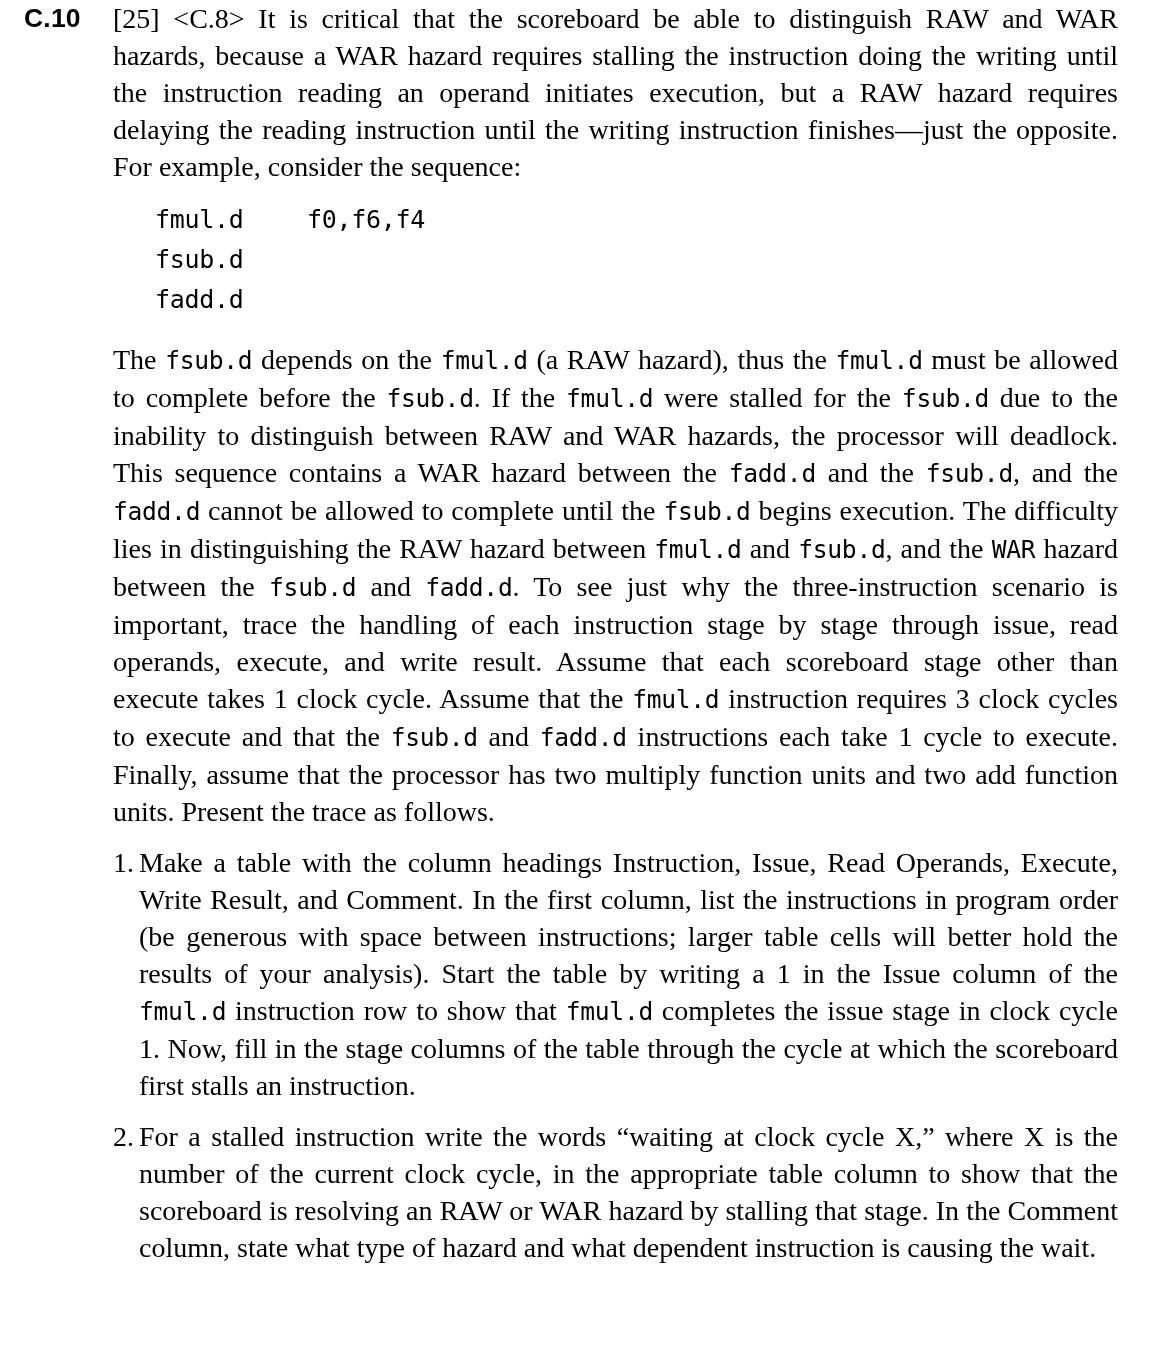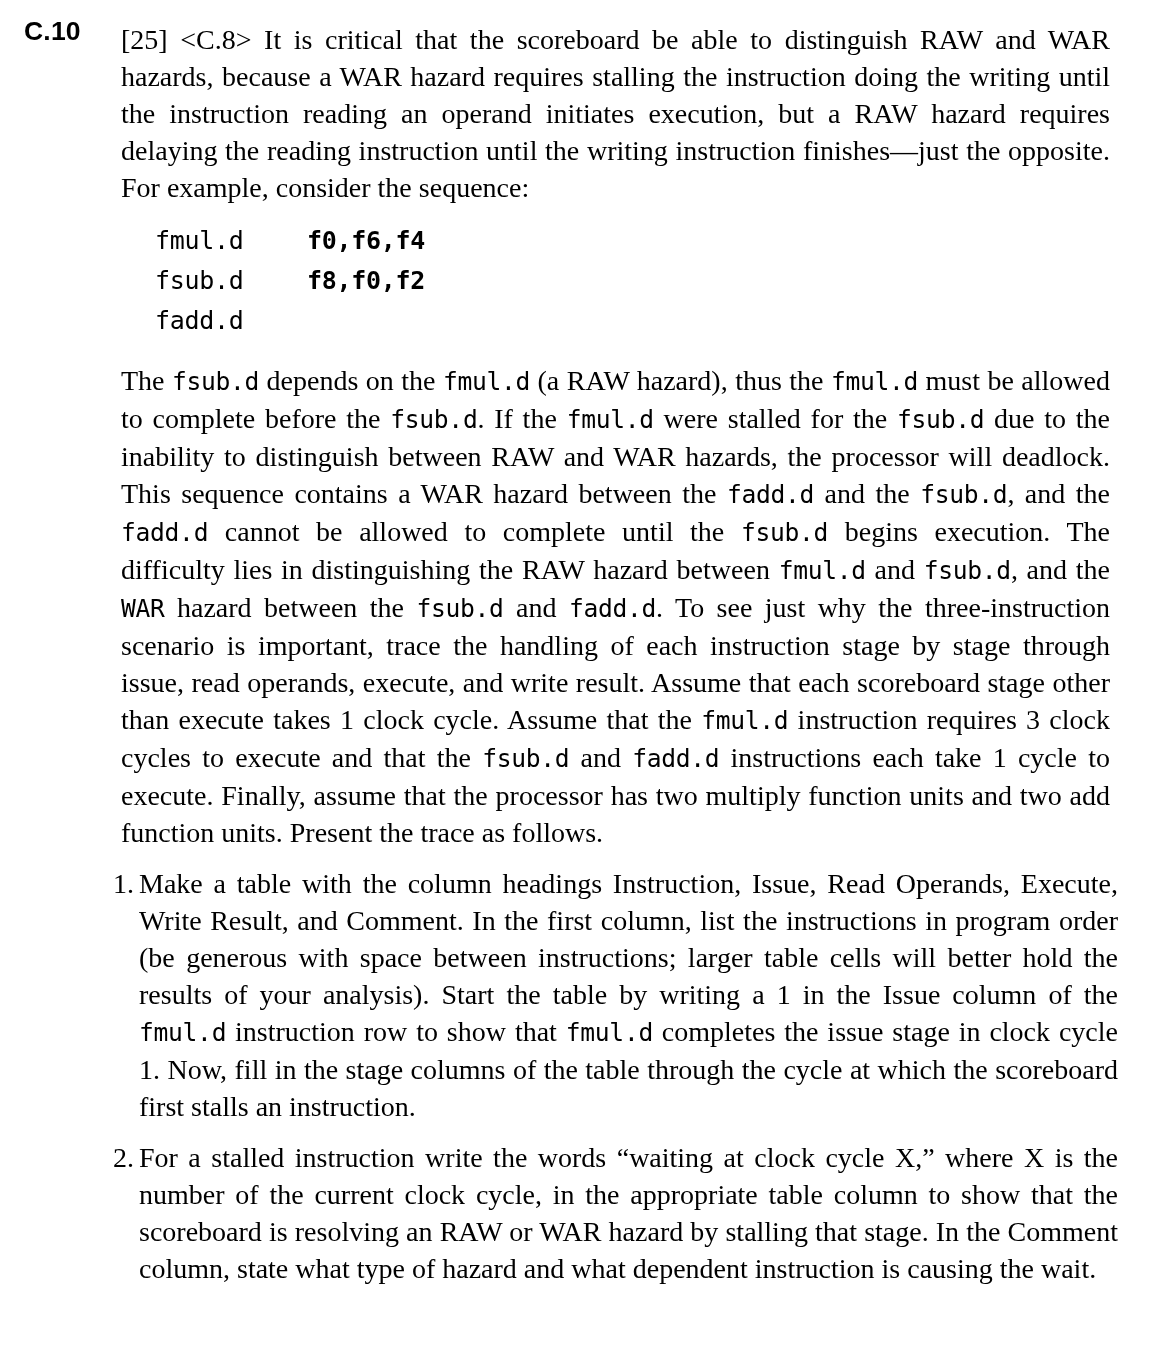--- a/index.html
+++ b/index.html
@@ -6,42 +6,42 @@
   html, body { margin: 0; padding: 0; background: #ffffff; }
   .page {
     width: 1150px;
     height: 1362px;
     background: #ffffff;
     color: #000000;
     font-family: "Liberation Serif", serif;
     font-size: 28px;
     overflow: hidden;
   }
-  .exercise { display: flex; padding-top: 13px; }
+  .exercise { display: flex; }
   .label-col {
     flex: 0 0 113px;
     padding-left: 24px;
     font-family: "Liberation Sans", sans-serif;
     font-weight: 600;
     font-size: 26.5px;
     line-height: 37px;
     letter-spacing: 0.2px;
   }
   .body-col { flex: 0 0 1005px; width: 1005px; }
-  .para { margin: 8px; text-align: justify; line-height: 37px; }
+  .para { margin: 0; text-align: justify; line-height: 37px; }
   .codeblock {
     margin: 15px 0 21px 42px;
     font-family: "DejaVu Sans Mono", monospace;
     font-size: 25px;
     line-height: 40px;
     letter-spacing: -0.3px;
   }
   .code-row { display: flex; white-space: pre; }
   .code-op { flex: 0 0 152px; }
-  .code-operands { flex: 1; font-weight: bold; }
+  .code-operands { flex: 1; }
   .steps { margin-top: 2px; }
   .step { display: flex; margin-top: 14px; }
   .step-num { flex: 0 0 26px; line-height: 37px; }
   .step-body { flex: 1; text-align: justify; line-height: 37px; }
   .code {
     font-family: "DejaVu Sans Mono", monospace;
     font-size: 0.88em;
     letter-spacing: -0.3px;
   }
 </style>
@@ -57,21 +57,20 @@
 
       <p class="para"><span>[25] &lt;C.8&gt; It is critical that the scoreboard be able to distinguish RAW and WAR hazards, because a WAR hazard requires stalling the instruction doing the writing until the instruction reading an operand initiates execution, but a RAW hazard requires delaying the reading instruction until the writing instruction finishes—just the opposite. For example, consider the sequence:</span></p>
 
       <div class="codeblock">
         <div class="code-row">
           <span class="code-op">fmul.d</span>
           <span class="code-operands">f0,f6,f4</span>
         </div>
         <div class="code-row">
           <span class="code-op">fsub.d</span>
-          <span class="code-operands">f8,f0,f2</span>
         </div>
         <div class="code-row">
           <span class="code-op">fadd.d</span>
         </div>
       </div>
 
       <p class="para"><span>The </span><span class="code">fsub.d</span><span> depends on the </span><span class="code">fmul.d</span><span> (a RAW hazard), thus the </span><span class="code">fmul.d</span><span> must be allowed to complete before the </span><span class="code">fsub.d</span><span>. If the </span><span class="code">fmul.d</span><span> were stalled for the </span><span class="code">fsub.d</span><span> due to the inability to distinguish between RAW and WAR hazards, the processor will deadlock. This sequence contains a WAR hazard between the </span><span class="code">fadd.d</span><span> and the </span><span class="code">fsub.d</span><span>, and the </span><span class="code">fadd.d</span><span> cannot be allowed to complete until the </span><span class="code">fsub.d</span><span> begins execution. The difficulty lies in distinguishing the RAW hazard between </span><span class="code">fmul.d</span><span> and </span><span class="code">fsub.d</span><span>, and the </span><span class="code">WAR</span><span> hazard between the </span><span class="code">fsub.d</span><span> and </span><span class="code">fadd.d</span><span>. To see just why the three-instruction scenario is important, trace the handling of each instruction stage by stage through issue, read operands, execute, and write result. Assume that each scoreboard stage other than execute takes 1 clock cycle. Assume that the </span><span class="code">fmul.d</span><span> instruction requires 3 clock cycles to execute and that the </span><span class="code">fsub.d</span><span> and </span><span class="code">fadd.d</span><span> instructions each take 1 cycle to execute. Finally, assume that the processor has two multiply function units and two add function units. Present the trace as follows.</span></p>
 
       <div class="steps">
 

